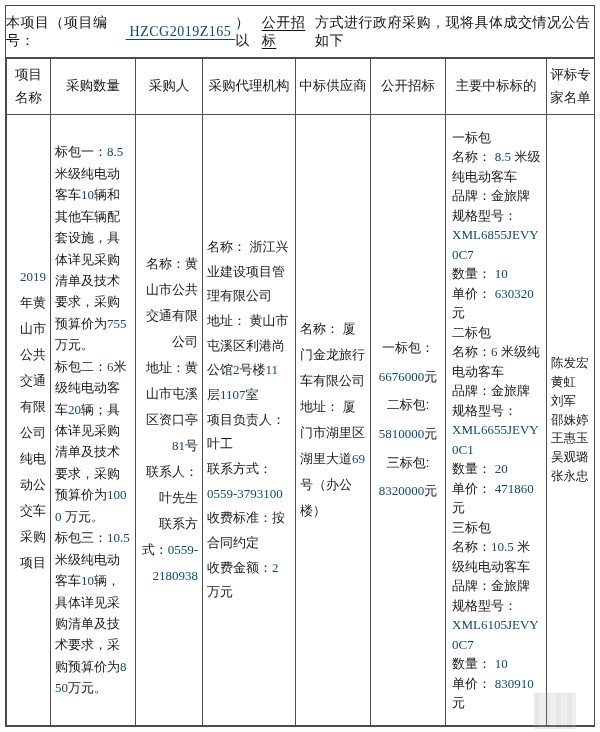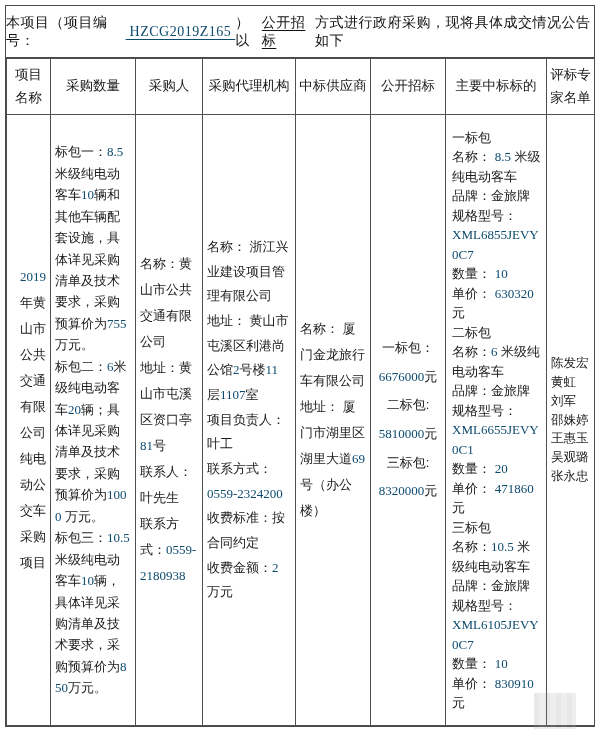--- a/index.html
+++ b/index.html
@@ -22,21 +22,21 @@
   .ascii { font-family:"Liberation Serif", serif; color:#0c4a6e; }
   table { width:100%; flex:1 1 auto; border-collapse:collapse; table-layout:fixed; }
   th, td {
     border:1px solid #4f4f4f; vertical-align:middle;
     font-weight:400; white-space:pre-wrap; word-break:break-all;
   }
   th { height:56px; text-align:center; font-size:13.5px; line-height:1.7; padding:2px; }
   td { font-size:13px; padding:2px 4px; }
   .c-project  { text-align:right; line-height:2.0; padding-left:5px; }
   .c-quantity { line-height:1.65; }
-  .c-purchaser{ line-height:2.0; }
+  .c-purchaser{ line-height:2.0;text-align:right; }
   .c-agency   { line-height:1.9; }
   .c-supplier { line-height:2.0; }
   .c-amount   { line-height:2.2; text-align:center; }
   .c-items    { line-height:1.5; padding-left:6px; }
   .c-experts  { line-height:1.5; text-align:left; font-size:12.5px; }
   .watermark {
     position:absolute; right:24px; bottom:3px; width:42px; height:36px;
     background:
       repeating-linear-gradient(90deg, #9a9a9a 0 5px, transparent 5px 11px),
       linear-gradient(#b5b5b5, #b5b5b5);
@@ -87,21 +87,21 @@
 标包二：<span class="ascii">6</span>米级纯电动客车<span class="ascii">20</span>辆；具体详见采购清单及技术要求，采购预算价为<span class="ascii">1000</span> 万元。
 标包三：<span class="ascii">10.5</span>米级纯电动客车<span class="ascii">10</span>辆，具体详见采购清单及技术要求，采购预算价为<span class="ascii">850</span>万元。</td>
           <td class="c-purchaser">名称：黄山市公共交通有限公司
 地址：黄山市屯溪区资口亭<span class="ascii">81</span>号
 联系人：叶先生
 联系方式：<span class="ascii">0559-2180938</span></td>
           <td class="c-agency">名称： 浙江兴业建设项目管理有限公司
 地址： 黄山市屯溪区利港尚公馆<span class="ascii">2</span>号楼<span class="ascii">11</span>层<span class="ascii">1107</span>室
 项目负责人：叶工
 联系方式：
-<span class="ascii">0559-2324200</span>
+<span class="ascii">0559-3793100</span>
 收费标准：按合同约定
 收费金额：<span class="ascii">2</span>万元</td>
           <td class="c-supplier">名称： 厦门金龙旅行车有限公司
 地址： 厦门市湖里区湖里大道<span class="ascii">69</span>号（办公楼）</td>
           <td class="c-amount">一标包：
 <span class="ascii">6676000</span>元
 二标包:
 <span class="ascii">5810000</span>元
 三标包:
 <span class="ascii">8320000</span>元</td>

